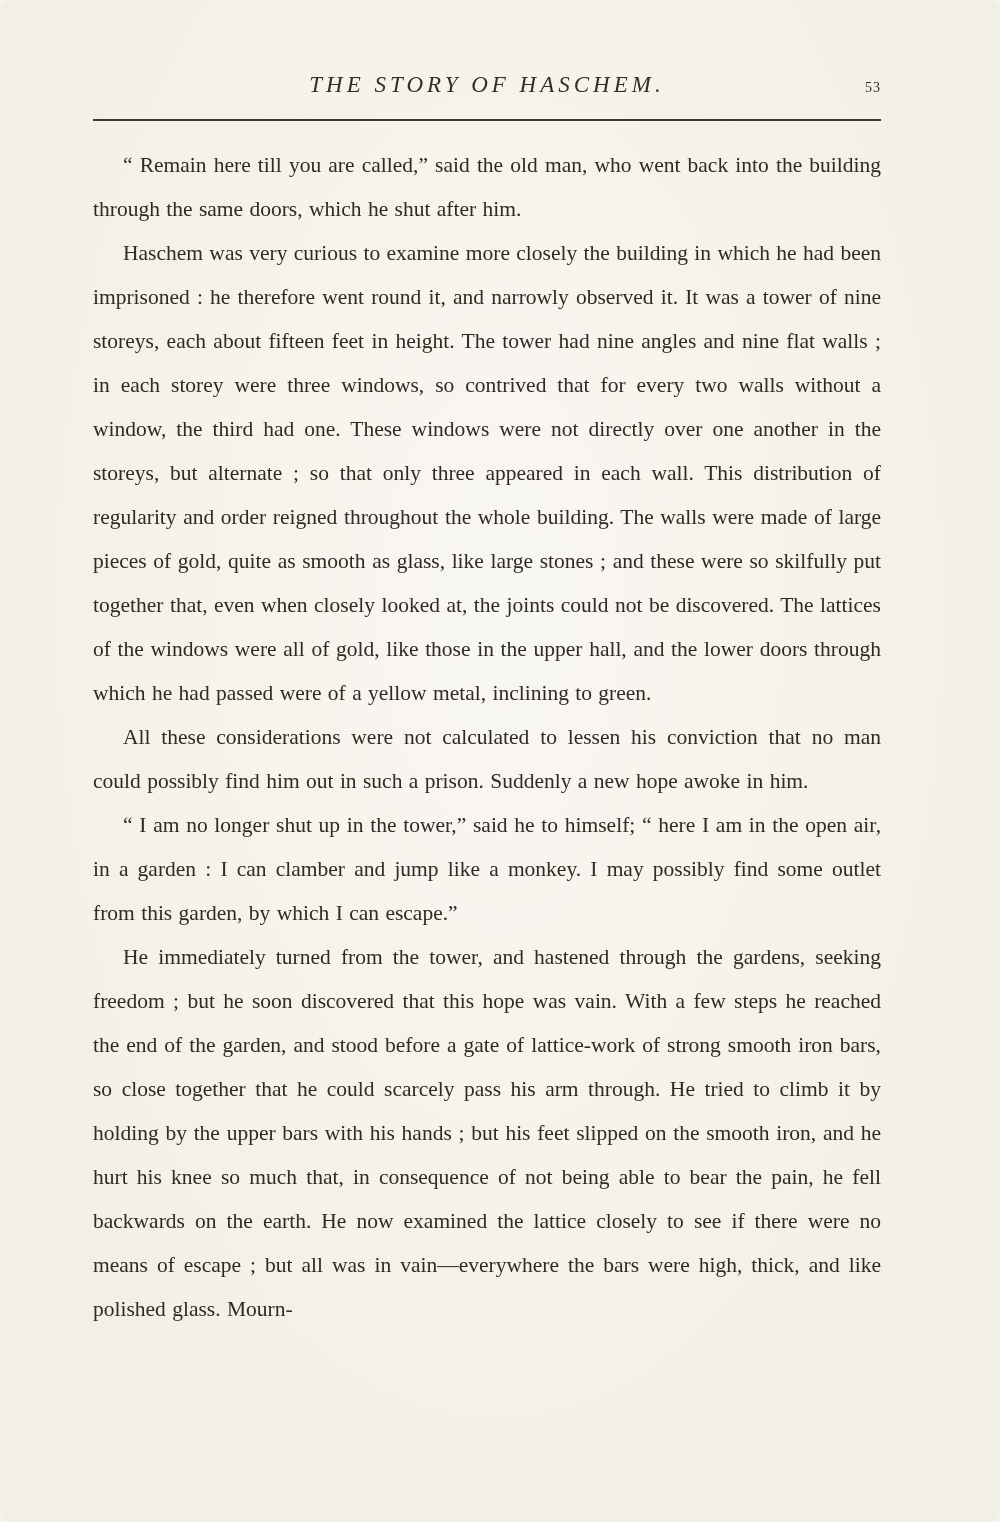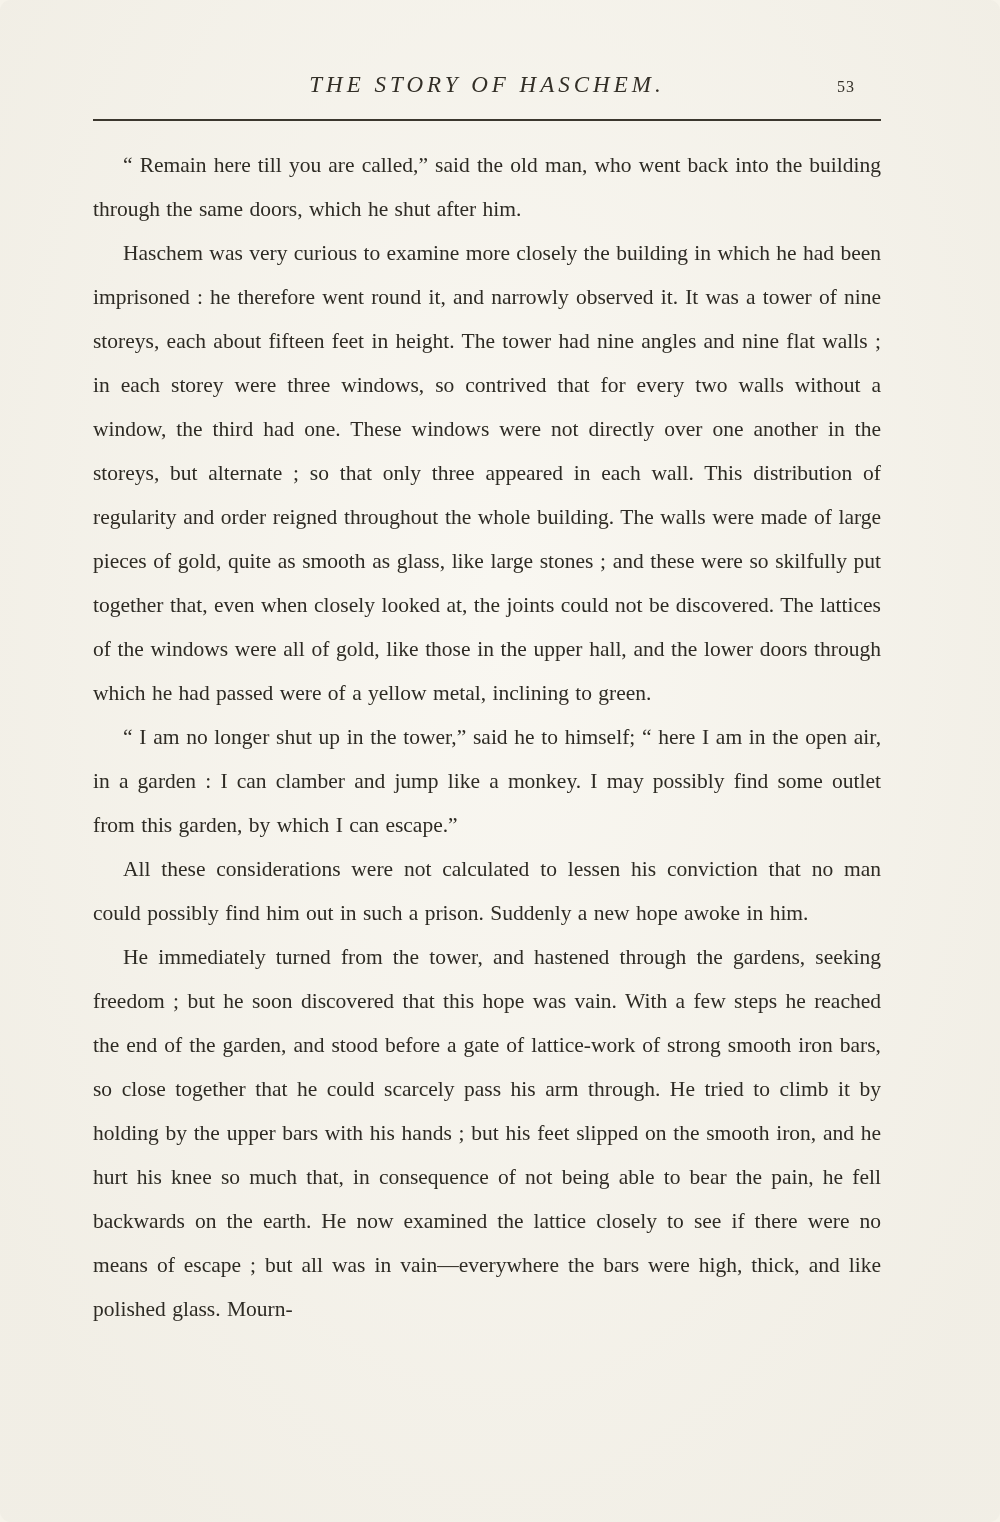--- a/index.html
+++ b/index.html
@@ -39,22 +39,22 @@
     flex: 1;
     text-align: center;
     font-style: italic;
     font-size: 23px;
     letter-spacing: 4px;
     white-space: nowrap;
     color: #332f27;
   }
   .page-number {
     width: 70px;
-    text-align: center;
-    font-size: 16px;
+    text-align: right;
+    font-size: 14px;
     letter-spacing: 1px;
     color: #332f27;
   }
   .header-rule {
     position: absolute;
     top: 119px;
     left: 93px;
     width: 788px;
     height: 2px;
     background: #3b372e;
@@ -83,18 +83,18 @@
     <div class="spacer-left"></div>
     <div class="running-title">THE STORY OF HASCHEM.</div>
     <div class="page-number">53</div>
   </div>
 
   <div class="header-rule"></div>
 
   <div class="page-body">
     <p>“ Remain here till you are called,” said the old man, who went back into the building through the same doors, which he shut after him.</p>
     <p>Haschem was very curious to examine more closely the building in which he had been imprisoned : he therefore went round it, and narrowly observed it.  It was a tower of nine storeys, each about fifteen feet in height.  The tower had nine angles and nine flat walls ; in each storey were three windows, so contrived that for every two walls without a window, the third had one.  These windows were not directly over one another in the storeys, but alternate ; so that only three appeared in each wall.  This distribution of regularity and order reigned throughout the whole building. The walls were made of large pieces of gold, quite as smooth as glass, like large stones ; and these were so skilfully put together that, even when closely looked at, the joints could not be discovered.  The lattices of the windows were all of gold, like those in the upper hall, and the lower doors through which he had passed were of a yellow metal, inclining to green.</p>
+    <p>All these considerations were not calculated to lessen his conviction that no man could possibly find him out in such a prison. Suddenly a new hope awoke in him.</p>
     <p>“ I am no longer shut up in the tower,” said he to himself; “ here I am in the open air, in a garden :  I can clamber and jump like a monkey.  I may possibly find some outlet from this garden, by which I can escape.”</p>
-    <p>All these considerations were not calculated to lessen his conviction that no man could possibly find him out in such a prison. Suddenly a new hope awoke in him.</p>
     <p>He immediately turned from the tower, and hastened through the gardens, seeking freedom ; but he soon discovered that this hope was vain.  With a few steps he reached the end of the garden, and stood before a gate of lattice-work of strong smooth iron bars, so close together that he could scarcely pass his arm through.  He tried to climb it by holding by the upper bars with his hands ; but his feet slipped on the smooth iron, and he hurt his knee so much that, in consequence of not being able to bear the pain, he fell backwards on the earth.  He now examined the lattice closely to see if there were no means of escape ; but all was in vain—everywhere the bars were high, thick, and like polished glass.  Mourn-</p>
   </div>
 
 </div>
 
 </body></html>

